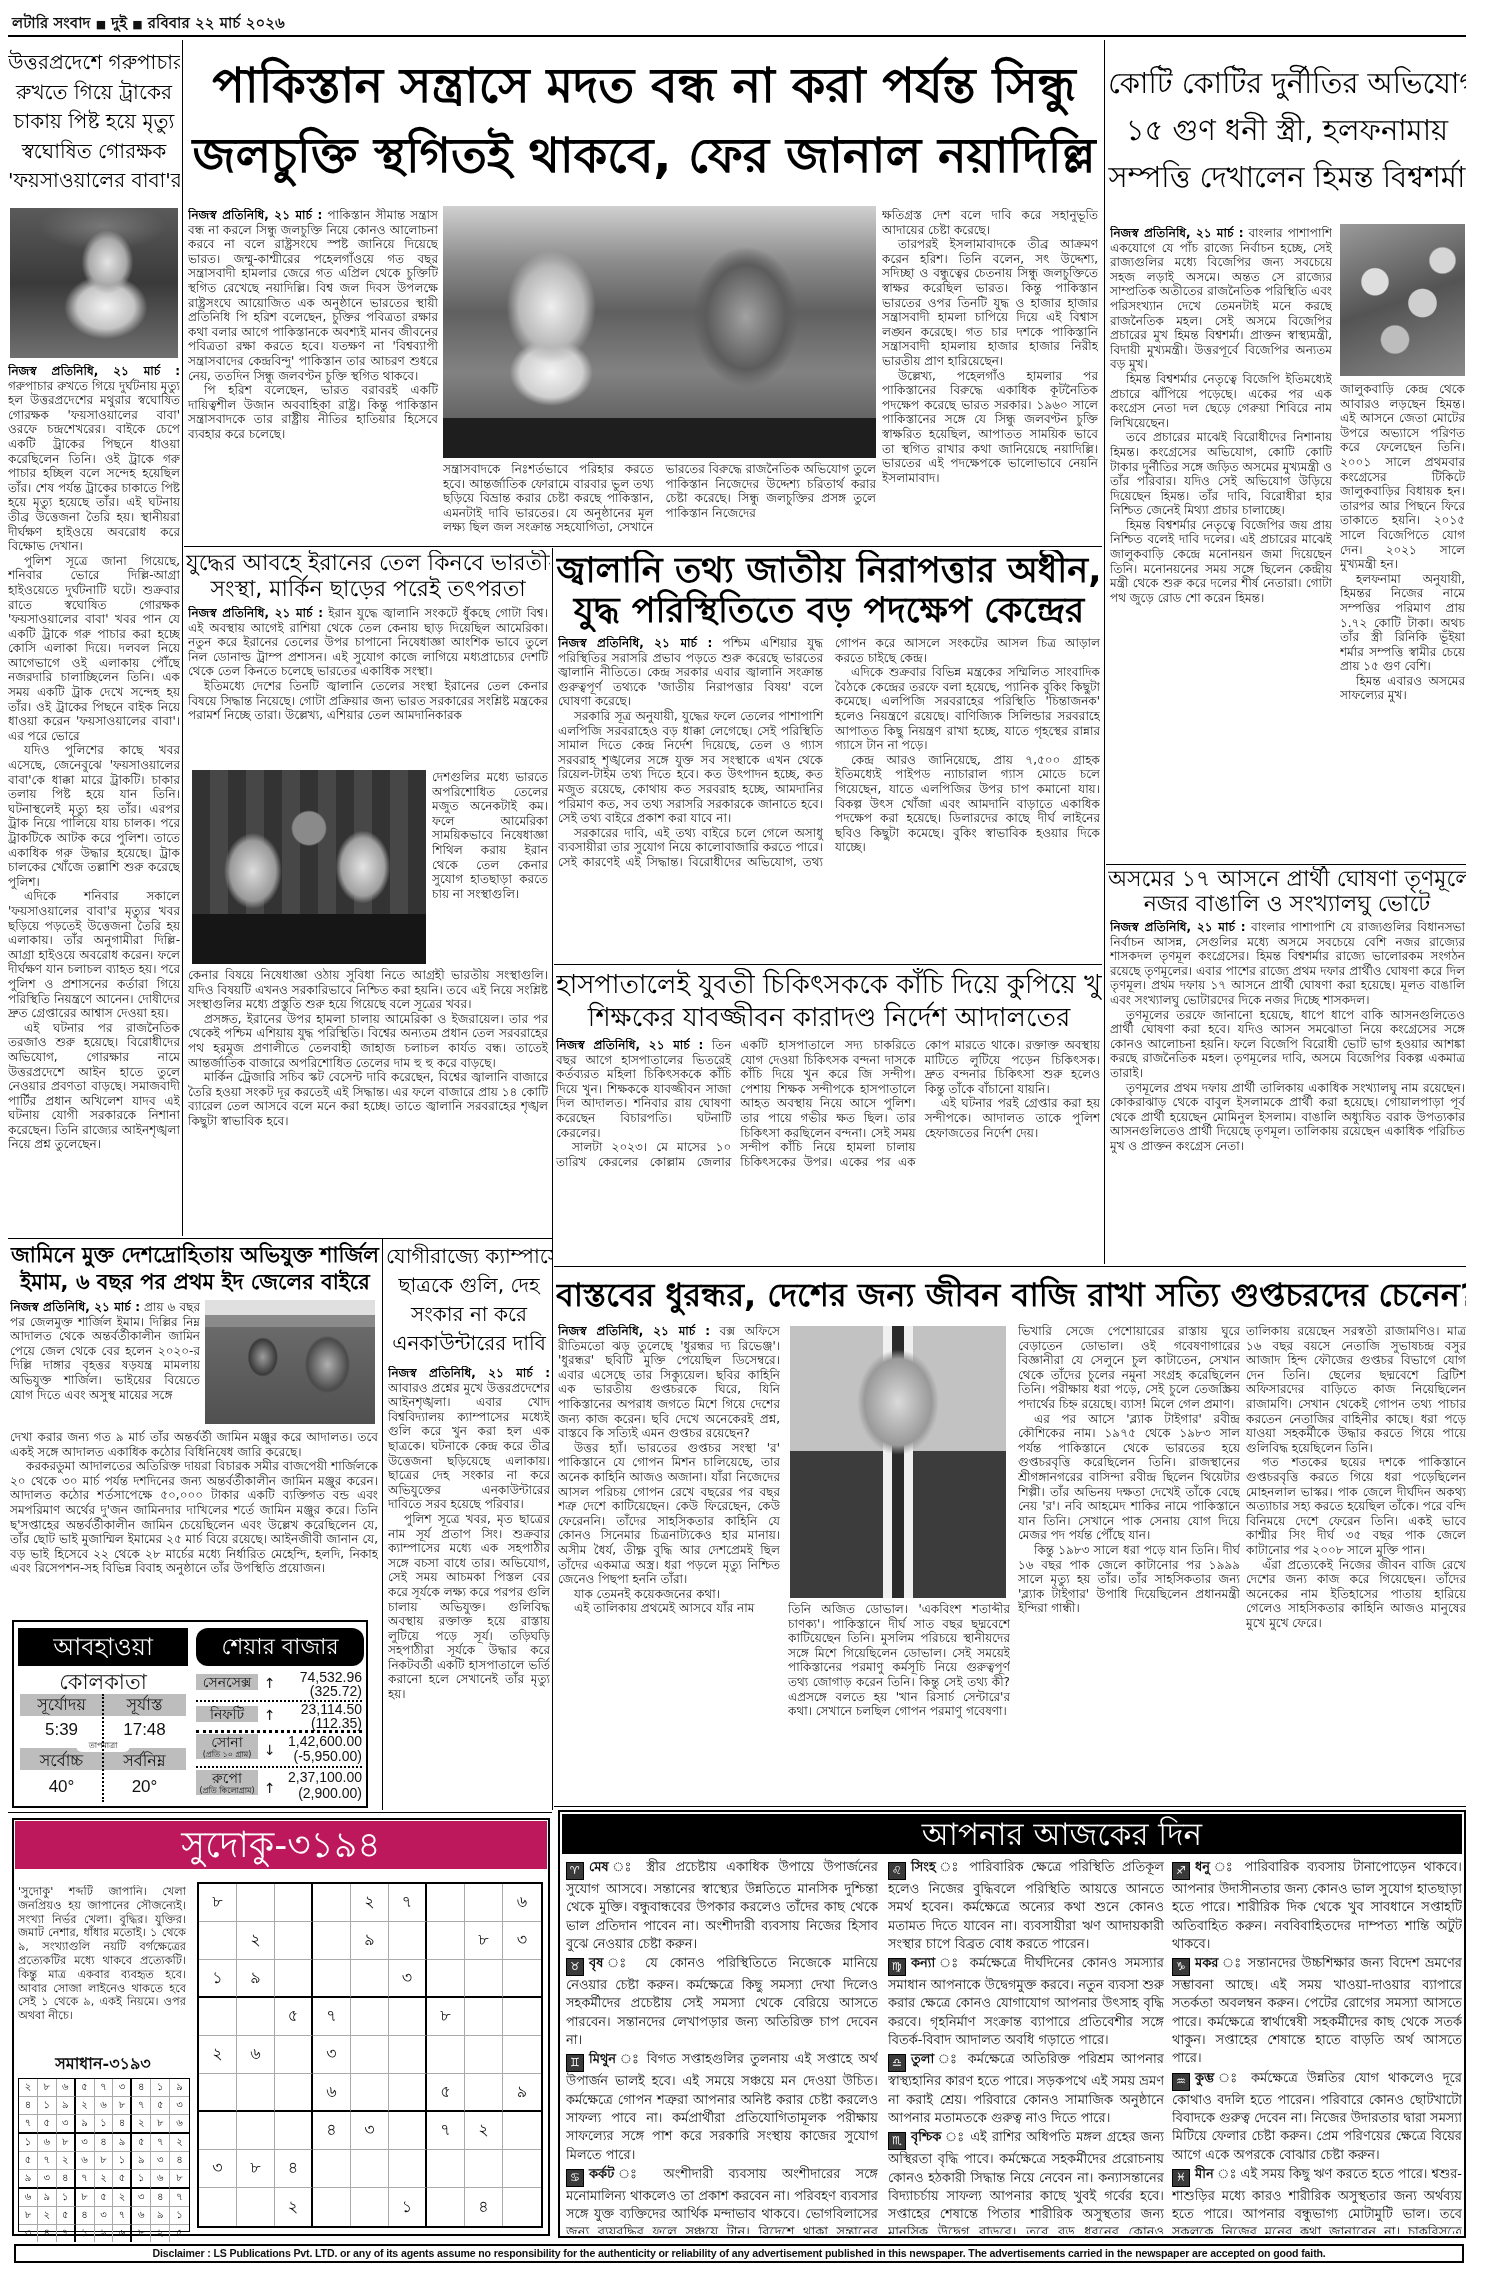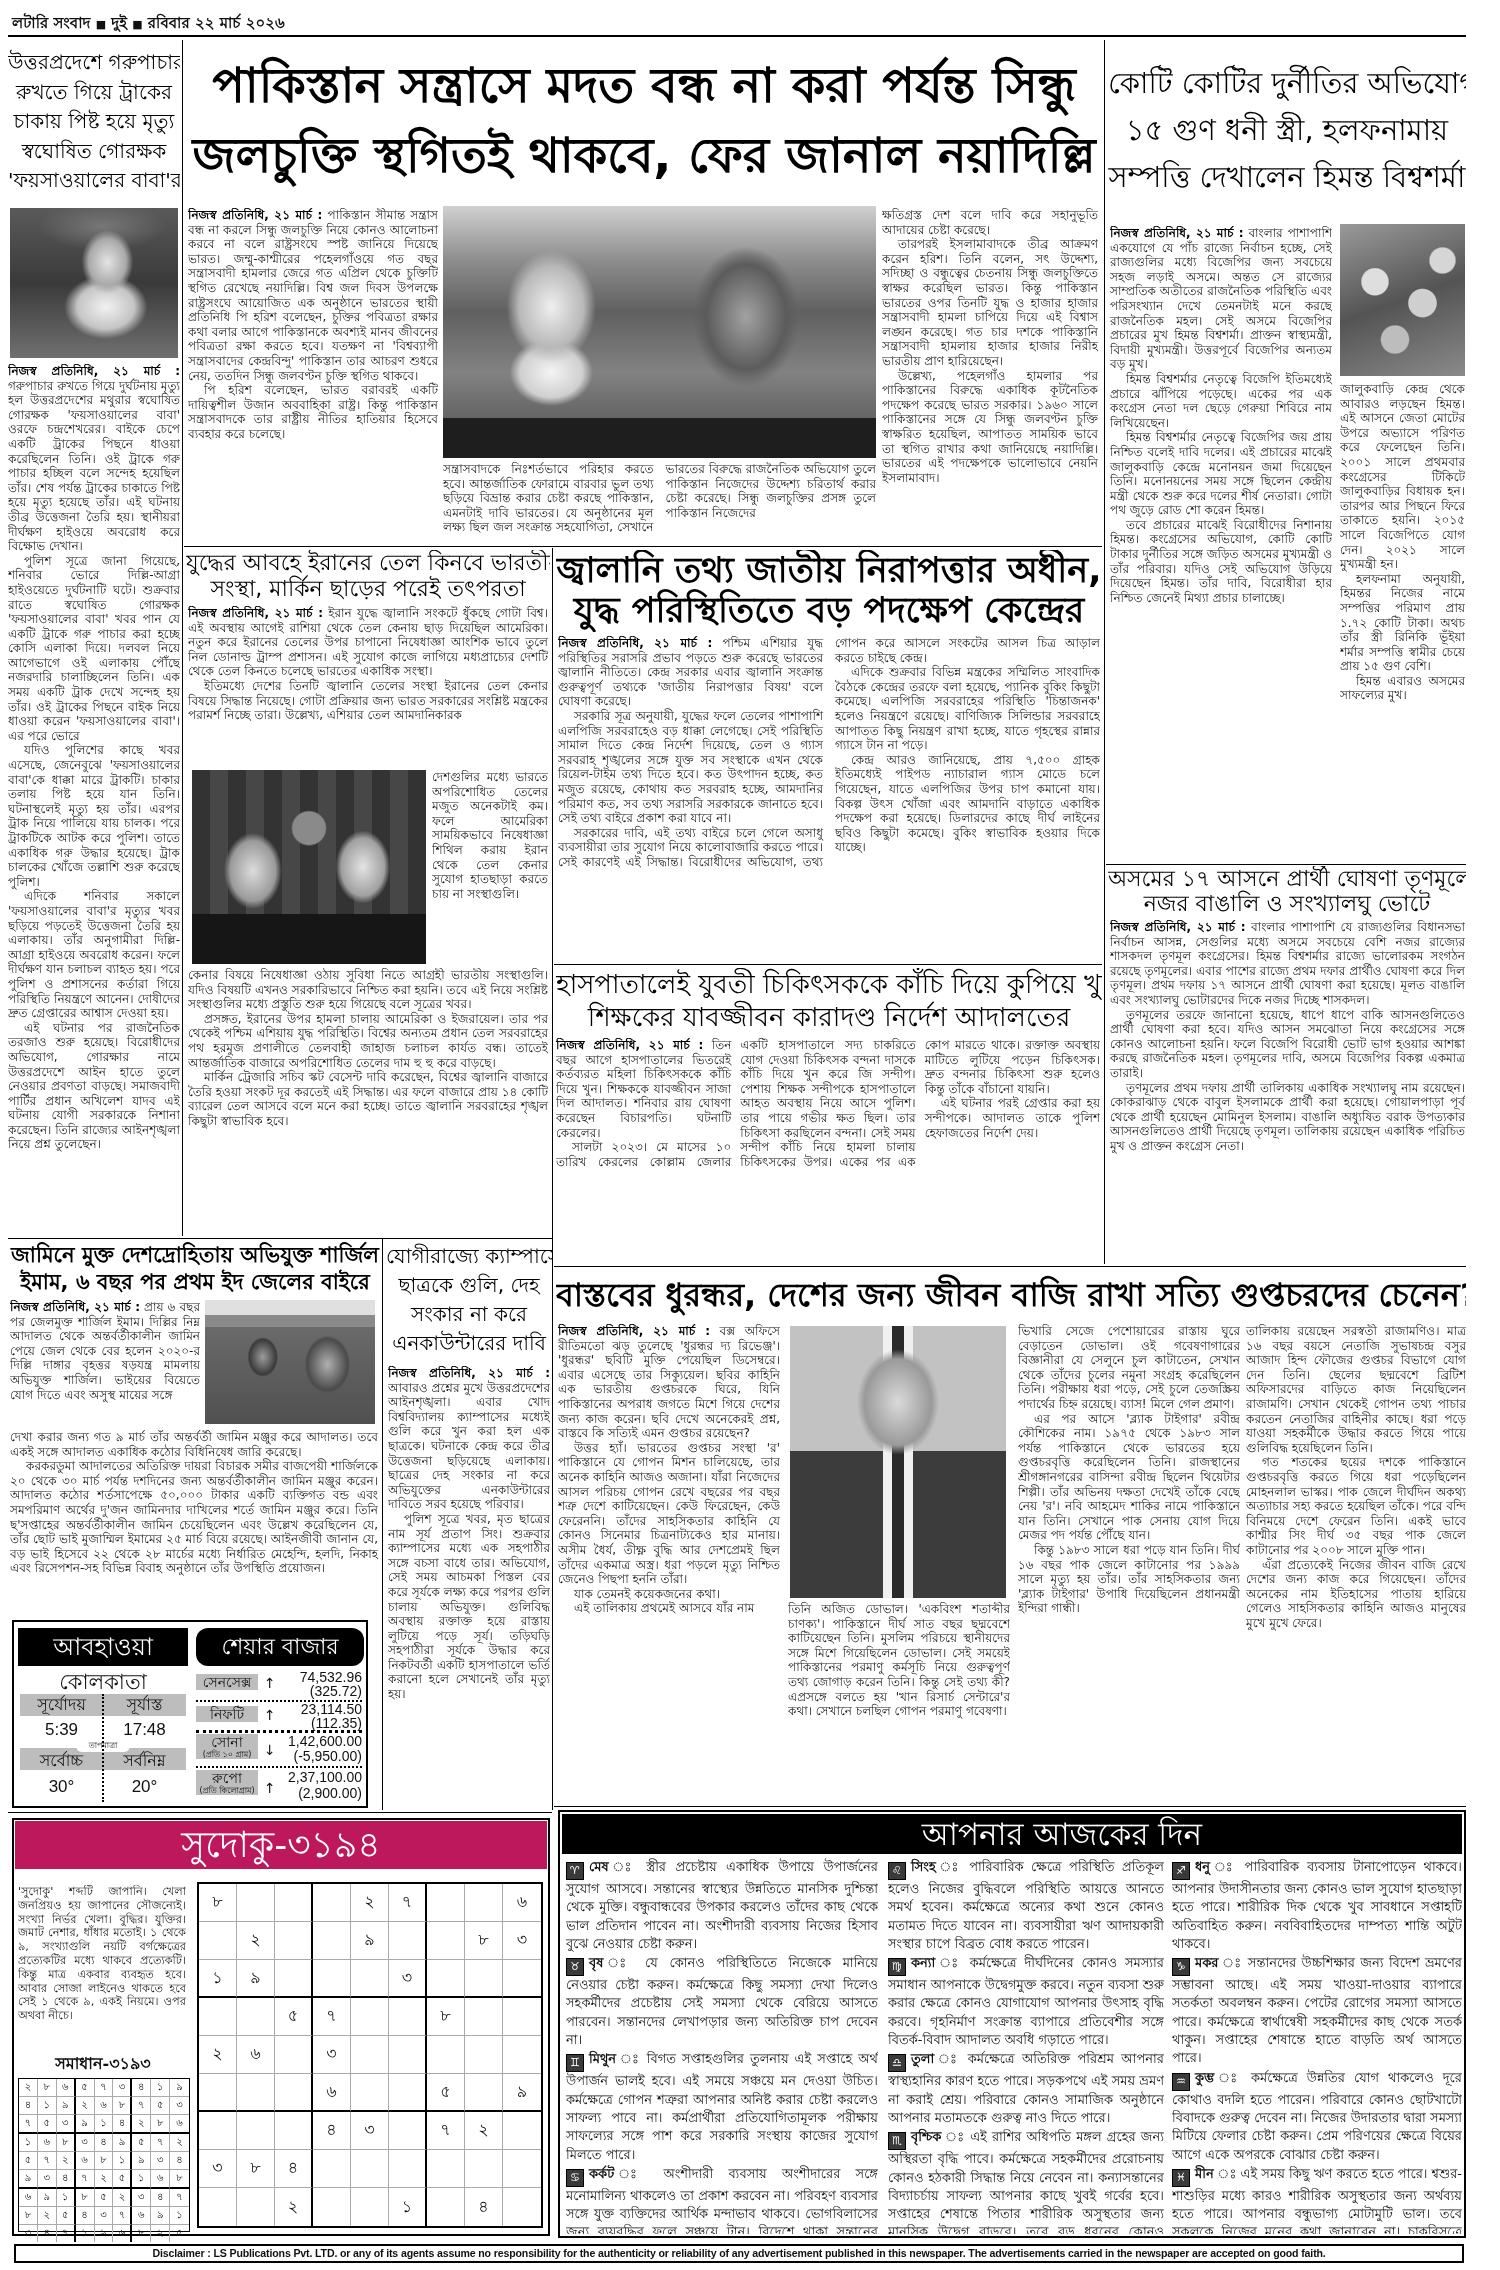--- a/index.html
+++ b/index.html
@@ -110,22 +110,22 @@
   </div>
 
   <div class="hl" style="left:1108px;top:60px;width:358px;height:146px;font-size:29px;line-height:47px;font-weight:normal;">
     <span>কোটি কোটির দুর্নীতির অভিযোগ,</span>
     <span>১৫ গুণ ধনী স্ত্রী, হলফনামায়</span>
     <span>সম্পত্তি দেখালেন হিমন্ত বিশ্বশর্মা</span>
   </div>
   <div class="body" style="left:1110px;top:226px;width:222px;height:634px;">
     <p class="first"><b>নিজস্ব প্রতিনিধি, ২১ মার্চ :</b> <span>বাংলার পাশাপাশি একযোগে যে পাঁচ রাজ্যে নির্বাচন হচ্ছে, সেই রাজ্যগুলির মধ্যে বিজেপির জন্য সবচেয়ে সহজ লড়াই অসমে। অন্তত সে রাজ্যের সাম্প্রতিক অতীতের রাজনৈতিক পরিস্থিতি এবং পরিসংখ্যান দেখে তেমনটাই মনে করছে রাজনৈতিক মহল। সেই অসমে বিজেপির প্রচারের মুখ হিমন্ত বিশ্বশর্মা। প্রাক্তন স্বাস্থ্যমন্ত্রী, বিদায়ী মুখ্যমন্ত্রী। উত্তরপূর্বে বিজেপির অন্যতম বড় মুখ।</span></p>
     <p>হিমন্ত বিশ্বশর্মার নেতৃত্বে বিজেপি ইতিমধ্যেই প্রচারে ঝাঁপিয়ে পড়েছে। একের পর এক কংগ্রেস নেতা দল ছেড়ে গেরুয়া শিবিরে নাম লিখিয়েছেন।</p>
+    <p>তবে প্রচারের মাঝেই বিরোধীদের নিশানায় হিমন্ত। কংগ্রেসের অভিযোগ, কোটি কোটি টাকার দুর্নীতির সঙ্গে জড়িত অসমের মুখ্যমন্ত্রী ও তাঁর পরিবার। যদিও সেই অভিযোগ উড়িয়ে দিয়েছেন হিমন্ত। তাঁর দাবি, বিরোধীরা হার নিশ্চিত জেনেই মিথ্যা প্রচার চালাচ্ছে।</p>
     <p>হিমন্ত বিশ্বশর্মার নেতৃত্বে বিজেপির জয় প্রায় নিশ্চিত বলেই দাবি দলের। এই প্রচারের মাঝেই জালুকবাড়ি কেন্দ্রে মনোনয়ন জমা দিয়েছেন তিনি। মনোনয়নের সময় সঙ্গে ছিলেন কেন্দ্রীয় মন্ত্রী থেকে শুরু করে দলের শীর্ষ নেতারা। গোটা পথ জুড়ে রোড শো করেন হিমন্ত।</p>
-    <p>তবে প্রচারের মাঝেই বিরোধীদের নিশানায় হিমন্ত। কংগ্রেসের অভিযোগ, কোটি কোটি টাকার দুর্নীতির সঙ্গে জড়িত অসমের মুখ্যমন্ত্রী ও তাঁর পরিবার। যদিও সেই অভিযোগ উড়িয়ে দিয়েছেন হিমন্ত। তাঁর দাবি, বিরোধীরা হার নিশ্চিত জেনেই মিথ্যা প্রচার চালাচ্ছে।</p>
   </div>
   <div class="photo ph-himanta" style="left:1340px;top:224px;width:125px;height:152px;"></div>
   <div class="body" style="left:1340px;top:382px;width:125px;height:478px;">
     <p class="first">জালুকবাড়ি কেন্দ্র থেকে আবারও লড়ছেন হিমন্ত। এই আসনে জেতা মোটের উপরে অভ্যাসে পরিণত করে ফেলেছেন তিনি। ২০০১ সালে প্রথমবার কংগ্রেসের টিকিটে জালুকবাড়ির বিধায়ক হন। তারপর আর পিছনে ফিরে তাকাতে হয়নি। ২০১৫ সালে বিজেপিতে যোগ দেন। ২০২১ সালে মুখ্যমন্ত্রী হন।</p>
     <p>হলফনামা অনুযায়ী, হিমন্তর নিজের নামে সম্পত্তির পরিমাণ প্রায় ১.৭২ কোটি টাকা। অথচ তাঁর স্ত্রী রিনিকি ভূঁইয়া শর্মার সম্পত্তি স্বামীর চেয়ে প্রায় ১৫ গুণ বেশি।</p>
     <p>হিমন্ত এবারও অসমের সাফল্যের মুখ।</p>
   </div>
 
   <div class="hl" style="left:186px;top:550px;width:364px;height:52px;font-size:22px;line-height:26px;font-weight:normal;">
     <span>যুদ্ধের আবহে ইরানের তেল কিনবে ভারতীয়</span>
@@ -207,21 +207,21 @@
     <div class="abs" style="left:4px;top:48px;width:170px;text-align:center;font-size:21px;line-height:24px;">কোলকাতা</div>
     <div class="gray" style="left:6px;top:72px;width:166px;height:22px;"></div>
     <div class="half" style="left:6px;top:72px;font-size:16px;line-height:22px;">সূর্যোদয়</div>
     <div class="half" style="left:89px;top:72px;font-size:16px;line-height:22px;">সূর্যাস্ত</div>
     <div class="half num" style="left:6px;top:97px;font-size:17px;line-height:22px;">5:39</div>
     <div class="half num" style="left:89px;top:97px;font-size:17px;line-height:22px;">17:48</div>
     <div class="gray" style="left:6px;top:126px;width:166px;height:22px;"></div>
     <div class="abs" style="left:62px;top:118px;width:54px;height:12px;background:#fff;border-radius:6px;font-size:8px;line-height:12px;text-align:center;">তাপমাত্রা</div>
     <div class="half" style="left:6px;top:128px;font-size:16px;line-height:22px;">সর্বোচ্চ</div>
     <div class="half" style="left:89px;top:128px;font-size:16px;line-height:22px;">সর্বনিম্ন</div>
-    <div class="half num" style="left:6px;top:154px;font-size:17px;line-height:22px;">30°</div>
+    <div class="half num" style="left:6px;top:154px;font-size:17px;line-height:22px;">40°</div>
     <div class="half num" style="left:89px;top:154px;font-size:17px;line-height:22px;">20°</div>
     <div class="abs" style="left:88px;top:72px;height:108px;border-left:2px dotted #000;"></div>
 
     <div class="srow" style="top:48px;height:28px;">
       <div class="lbl" style="top:4px;"><span>সেনসেক্স</span></div>
       <div class="arr" style="top:5px;">↑</div>
       <div class="val" style="top:0;text-align:right;">74,532.96</div>
       <div class="val" style="top:14px;">(325.72)</div>
     </div>
     <div class="dots" style="top:78px;"></div>

